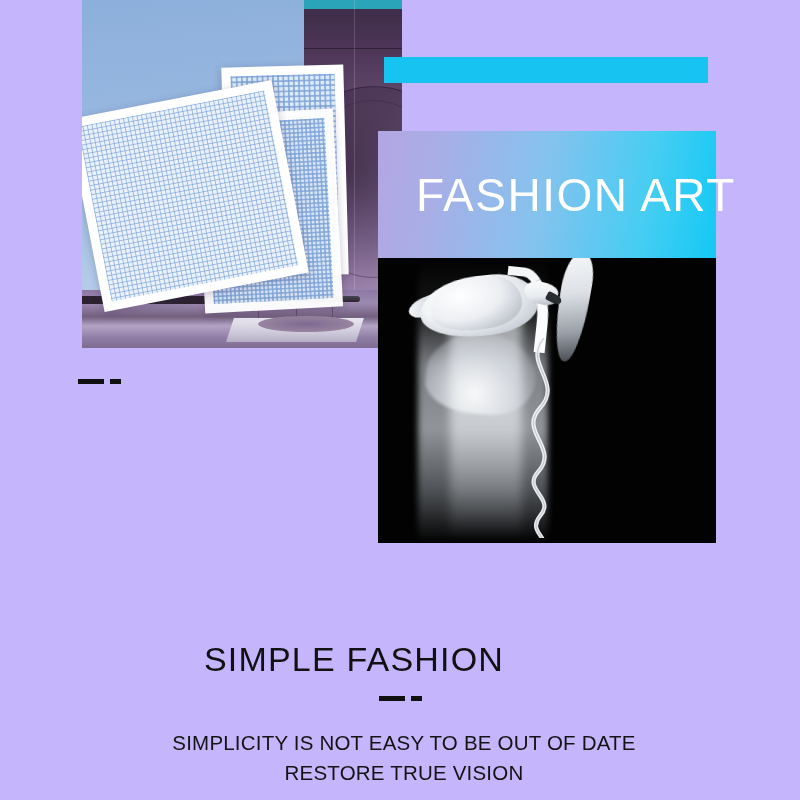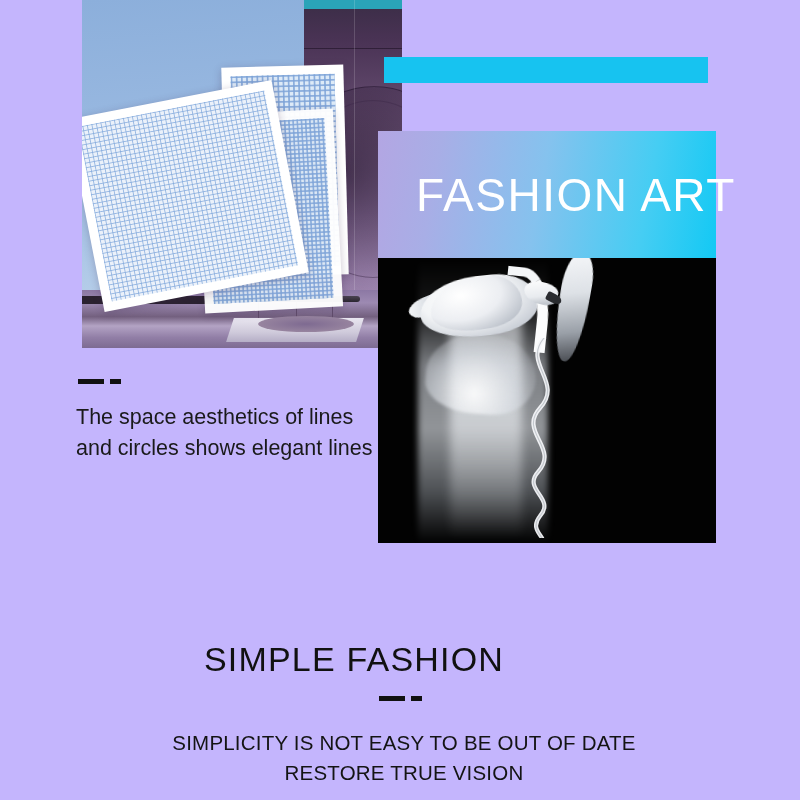--- a/index.html
+++ b/index.html
@@ -428,21 +428,20 @@
                C 8 152, 42 160, 26 178 C 18 188, 24 194, 28 200" stroke="#f4f6f9" stroke-width="4.2" fill="none" stroke-linecap="round" opacity="0.95"></path>
       <path d="M30 0 C 8 26, 50 44, 26 70 C 4 94, 46 110, 24 134
                C 8 152, 42 160, 26 178 C 18 188, 24 194, 28 200" stroke="#9ea5ad" stroke-width="1.1" fill="none" stroke-linecap="round" opacity="0.55"></path>
     </svg>
   </div>
 
   <div class="dash-mark left-dash">
     <span class="dash-long"></span>
     <span class="dash-short"></span>
   </div>
-  <div class="left-copy">The space aesthetics of lines and circles shows elegant lines</div>
 
   <div class="bottom-title">SIMPLE FASHION</div>
   <div class="bottom-dash">
     <div class="dash-mark">
       <span class="dash-long"></span>
       <span class="dash-short"></span>
     </div>
   </div>
   <div class="bottom-sub">
     <div>SIMPLICITY IS NOT EASY TO BE OUT OF DATE</div>

